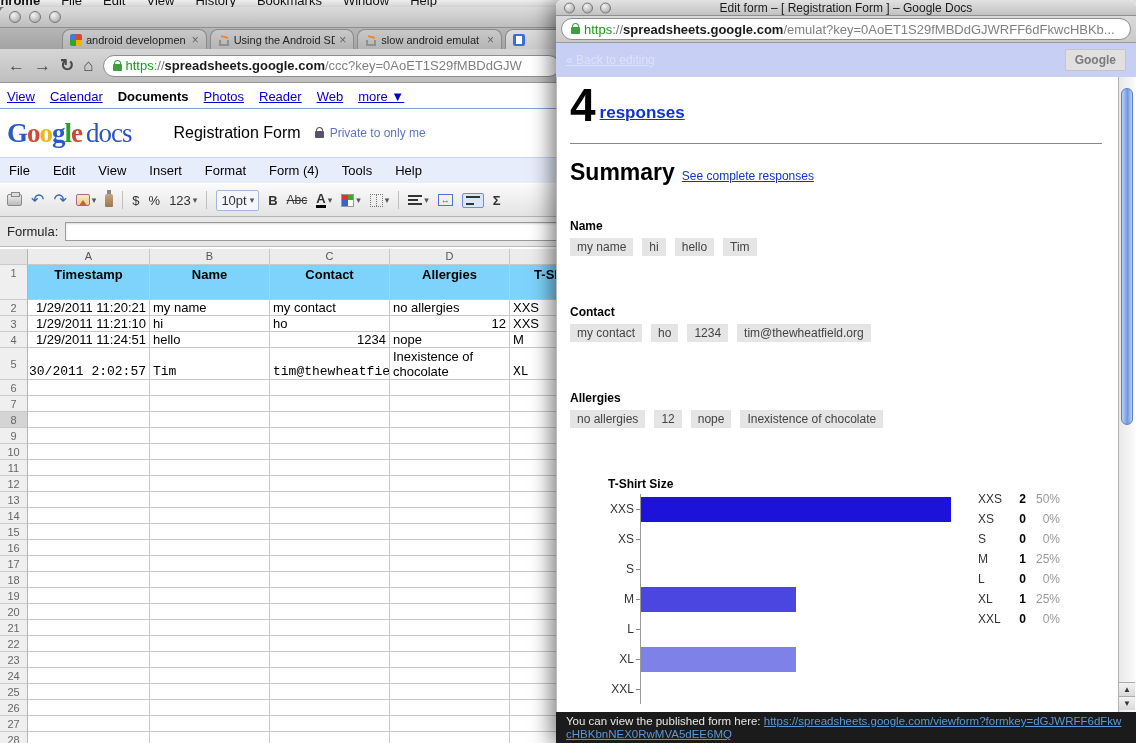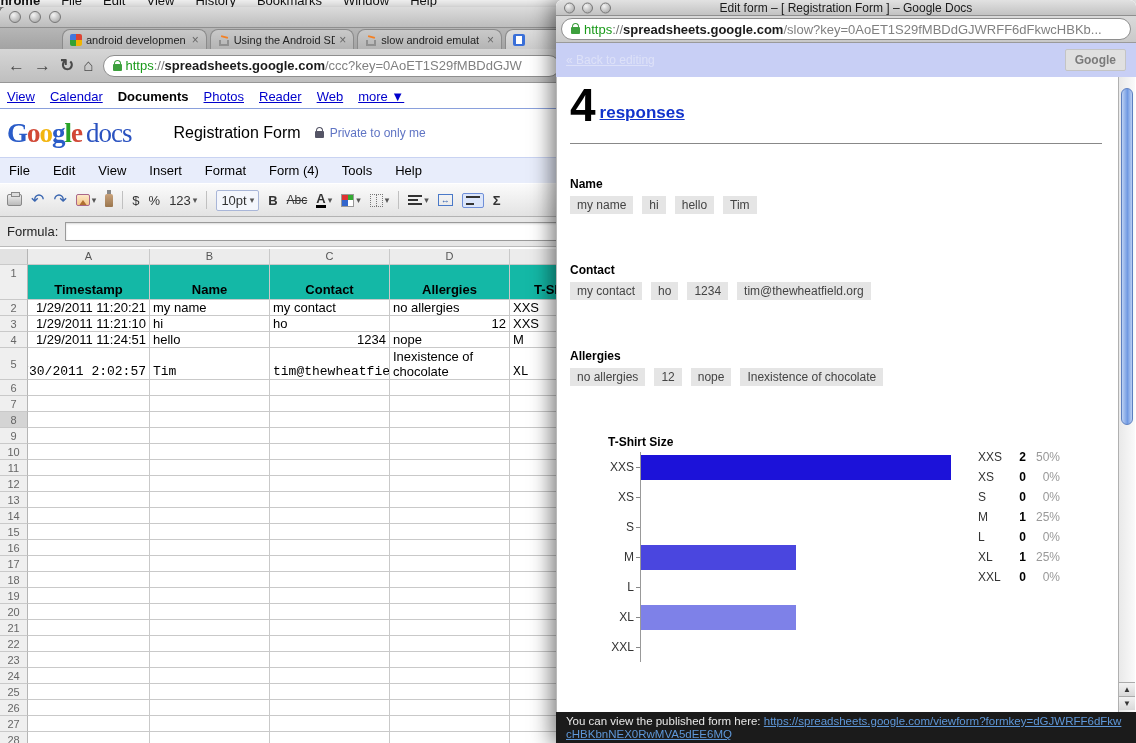--- a/index.html
+++ b/index.html
@@ -137,23 +137,23 @@
   #sheet { position:absolute; left:0; top:242px; right:0; bottom:0; overflow:hidden;
            background:#fff; font-size:13px; }
   .srow { display:flex; }
   .cell { border-right:1px solid #c9c9c9; border-bottom:1px solid #c9c9c9;
           overflow:hidden; white-space:nowrap; padding:0 3px; flex:none; }
   .rn { width:28px; background:#efefef; color:#666; font-size:11px; text-align:center;
         border-right:1px solid #b5b5b5; border-bottom:1px solid #c9c9c9; flex:none; }
   .rn.sel { background:#d4d4d4; }
   .corner { background:#e2e2e2; border-right:1px solid #b5b5b5; }
   .letters .cell { background:#ececec; color:#555; font-size:11px; text-align:center; }
-  .hdr .cell { background:#14b8a6; font-weight:bold; text-align:center;
+  .hdr .cell { background:#7dd3fc; font-weight:bold; text-align:center;
                display:flex; align-items:flex-end; justify-content:center;
-               padding-bottom:2px; }
+               padding-bottom:17px; }
   .al-r { text-align:right; }
   .wrapcell { white-space:normal; line-height:15px; padding-top:1px; }
   .vbot { display:flex; align-items:flex-end;font-family:Liberation Mono, monospace; }
 
   
   #frontwin { position:absolute; left:556px; top:0; width:580px; height:743px;
               border-radius:6px 6px 0 0; box-shadow:-4px 2px 22px rgba(0,0,0,.55);
               z-index:10; background:#fff; overflow:hidden; }
   #frontwin .titlebar { height:16px; border-radius:6px 6px 0 0;
                         background:linear-gradient(#e2e2e2,#c2c2c2); }
@@ -602,33 +602,37 @@
     <div class="lights">
       <span class="light"></span>
       <span class="light"></span>
       <span class="light"></span>
     </div>
     <div id="fwtitle">Edit form – [ Registration Form ] – Google Docs</div>
   </div>
   <div id="fwurlrow">
     <div class="urlfield">
       <span class="lock green"></span>
-      <span><span class="scheme">https</span><span class="urlsep">://</span><span class="urldomain">spreadsheets.google.com</span><span class="urlpath">/slow?key=0AoET1S29fMBDdGJWRFF6dFkwcHBKb...</span></span>
+      <span><span class="scheme">https</span><span class="urlsep">://</span><span class="urldomain">spreadsheets.google.com</span><span class="urlpath">/emulat?key=0AoET1S29fMBDdGJWRFF6dFkwcHBKb...</span></span>
     </div>
   </div>
   <div id="fwbar">
     <a id="backlink" href="#">« Back to editing</a>
     <span id="savedbtn">Google</span>
   </div>
   <div id="fwcontent">
     <div id="respline">
       <span id="respnum">4</span>
       <a id="resplink" href="#">responses</a>
     </div>
     <hr id="fwhr">
+    <div id="sumline">
+      <span id="sumtitle">Summary</span>
+      <a id="seelink" href="#">See complete responses</a>
+    </div>
     <div id="fields">
         <div class="field">
           <div class="flabel">Name</div>
           <div class="chips">
             <span class="chip">my name</span>
             <span class="chip">hi</span>
             <span class="chip">hello</span>
             <span class="chip">Tim</span>
           </div>
         </div>

